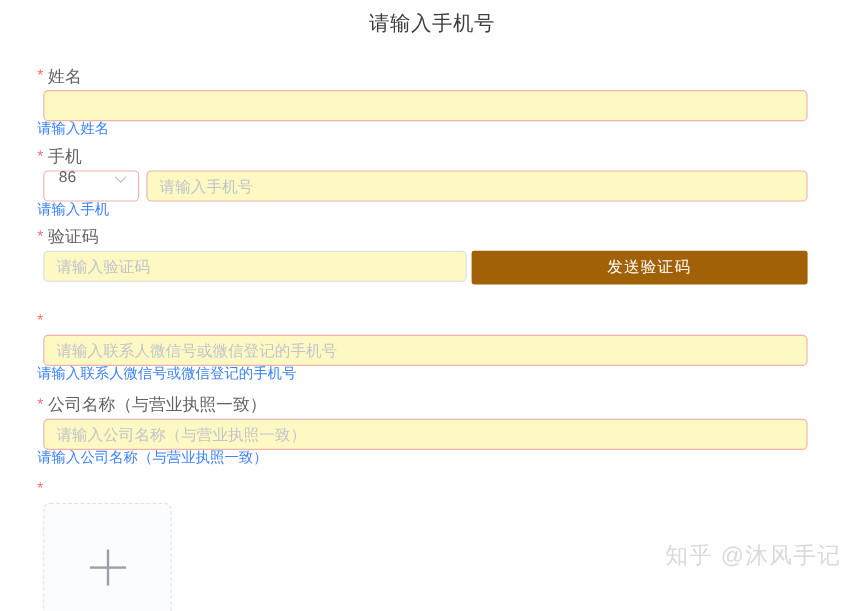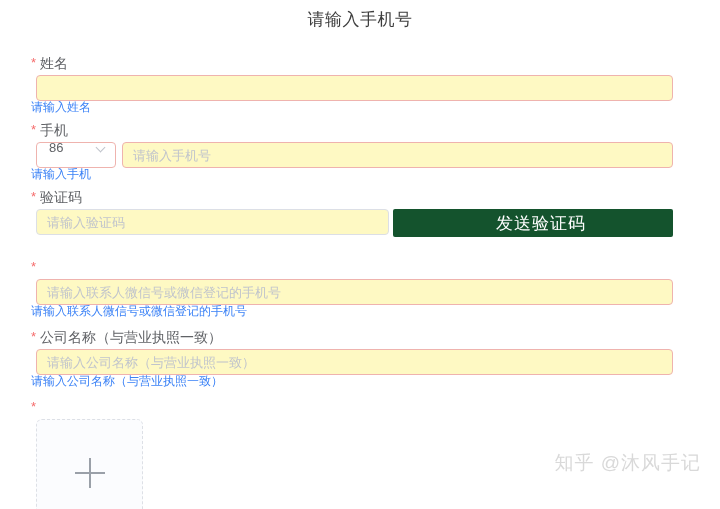--- a/index.html
+++ b/index.html
@@ -94,23 +94,23 @@
     transform: rotate(45deg);
   }
   .phone-input { flex: 1; margin-left: 6px; }
   .code-input { width: 353px; flex: none; }
   .send-btn {
     flex: 1;
     margin-left: 4px;
     height: 28px;
     border: none;
     border-radius: 2px;
-    background: #14532d;
+    background: #a16207;
     color: #ffffff;
-    font-size: 17px;
+    font-size: 13px;
     letter-spacing: 1px;
     cursor: pointer;
     font-family: "Liberation Sans", "DejaVu Sans", sans-serif;
     padding-left: 16px;
   }
   .upload-box {
     margin-top: 4px;
     width: 107px;
     height: 107px;
     border: 1px dashed #dde0e6;

